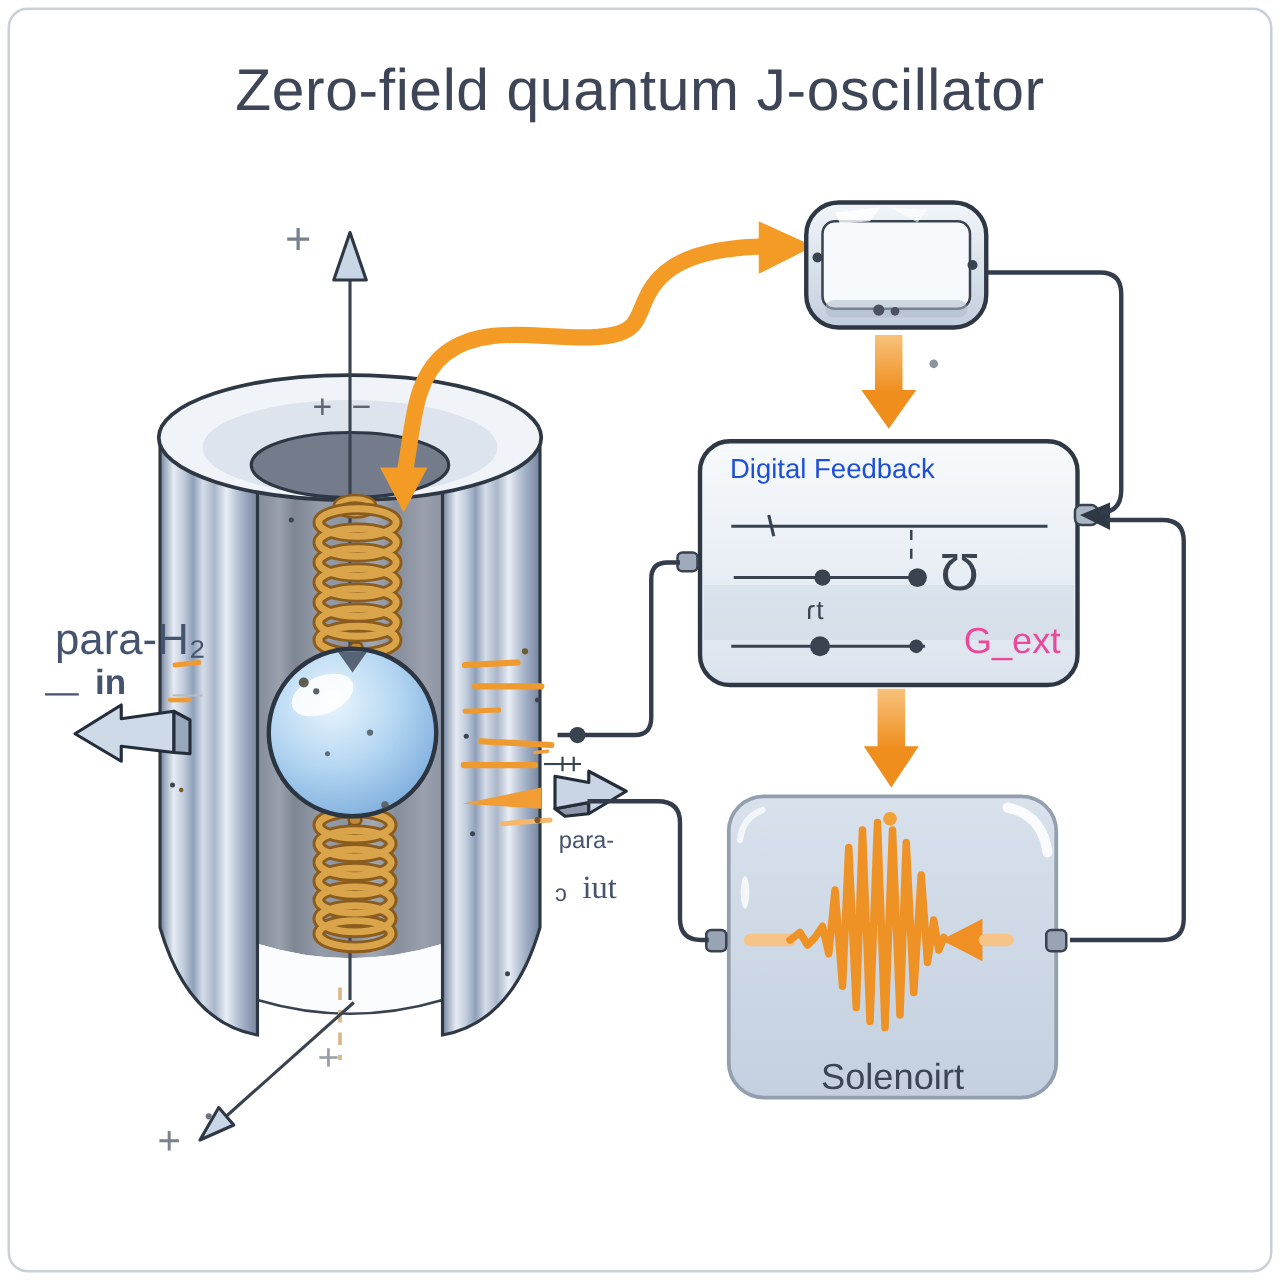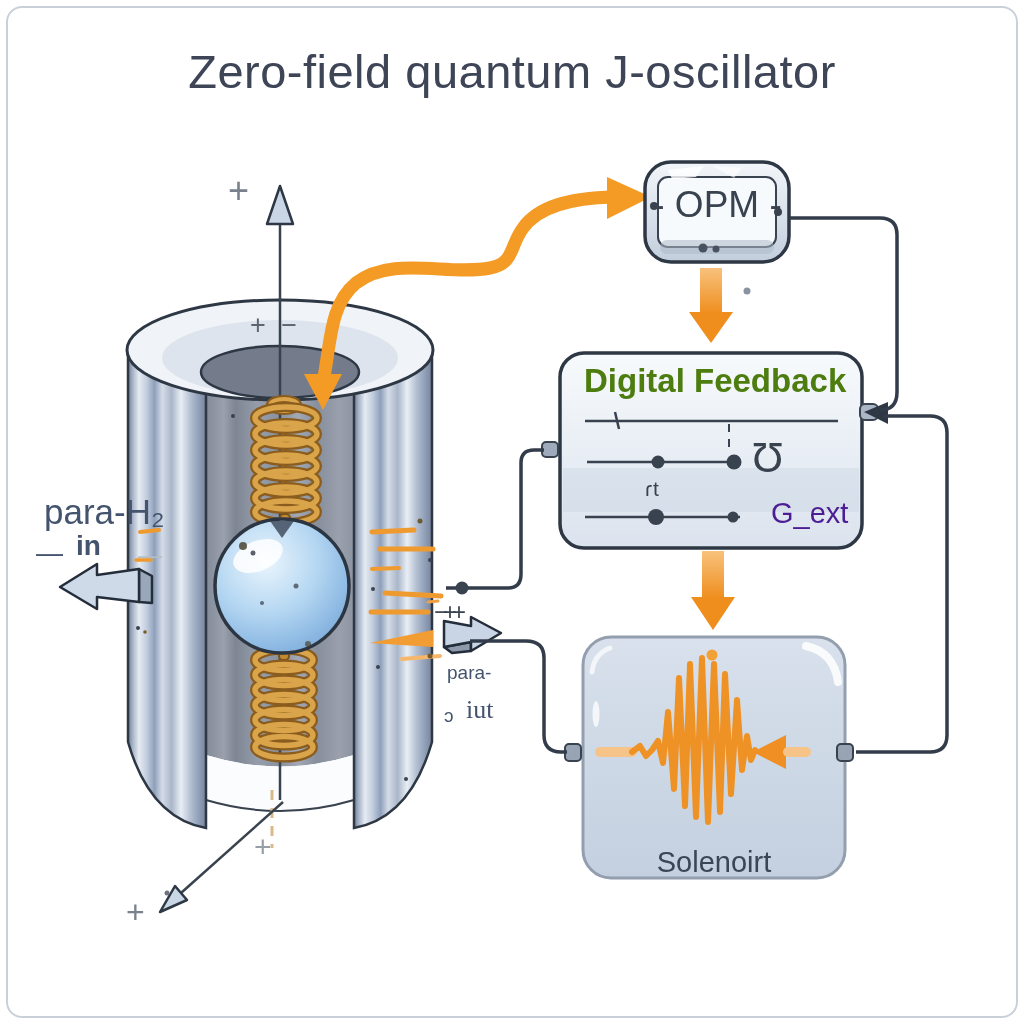--- a/index.html
+++ b/index.html
@@ -15,24 +15,24 @@
   .dash-right{left:138px;top:541px;font-size:24px;color:#b6bcc5;}
   .port-marks{left:434px;top:598px;font-size:24px;letter-spacing:-5px;color:#39424f;font-weight:500;}
   .para-out1{left:447px;top:662px;font-size:19px;color:#44546e;font-weight:500;}
   .out-prefix{left:444px;top:705px;font-size:19px;color:#44546e;}
   .out-word{left:466px;top:695px;font-size:26px;color:#44546e;font-weight:500;font-family:Liberation Serif, serif;}
   .plus-top{left:228px;top:170px;font-size:36px;color:#79818d;font-weight:300;}
   .rim-marks{left:250px;top:310px;font-size:27px;color:#5c6570;letter-spacing:4px;font-weight:300;}
   .plus-b1{left:254px;top:830px;font-size:30px;color:#989ea8;font-weight:300;}
   .plus-b2{left:126px;top:894px;font-size:32px;color:#79818d;font-weight:300;}
   .opm-label{left:646px;top:184px;width:142px;text-align:center;font-size:37px;color:#39424f;font-weight:500;letter-spacing:0;}
-  .df-title{left:584px;top:362px;font-size:33px;color:#4d7c0f;font-weight:700;}
+  .df-title{left:584px;top:362px;font-size:22px;color:#1d4ed8;font-weight:400;}
   .sigma{left:752px;top:434px;font-size:42px;color:#39424f;}
   .pulse{left:645px;top:477px;font-size:21px;color:#39424f;letter-spacing:1px;font-weight:500;}
-  .gext{left:771px;top:497px;font-size:29px;color:#4c1d95;}
+  .gext{left:771px;top:497px;font-size:29px;color:#ec4899;}
   .sol-label{left:583px;top:832px;width:262px;text-align:center;font-size:29px;color:#3c4553;margin-top:14px;}
 </style>
 </head>
 <body>
 
 <div class="stage">
   <div class="frame"></div>
 
   <svg class="layer" viewBox="0 0 1024 1024">
     <defs>
@@ -277,21 +277,20 @@
   <div class="txt port-marks">−++</div>
   <div class="txt para-out1">para-</div>
   <div class="txt out-prefix">ɔ</div>
   <div class="txt out-word">iut</div>
 
   <div class="txt plus-top">+</div>
   <div class="txt rim-marks">+ −</div>
   <div class="txt plus-b1">+</div>
   <div class="txt plus-b2">+</div>
 
-  <div class="txt opm-label">- OPM -</div>
 
   <div class="txt df-title">Digital Feedback</div>
   <div class="txt sigma">Ʊ</div>
   <div class="txt pulse">ɾt</div>
   <div class="txt gext">G_ext</div>
 
   <div class="txt sol-label">Solenoirt</div>
 </div>
 
 </body></html>

